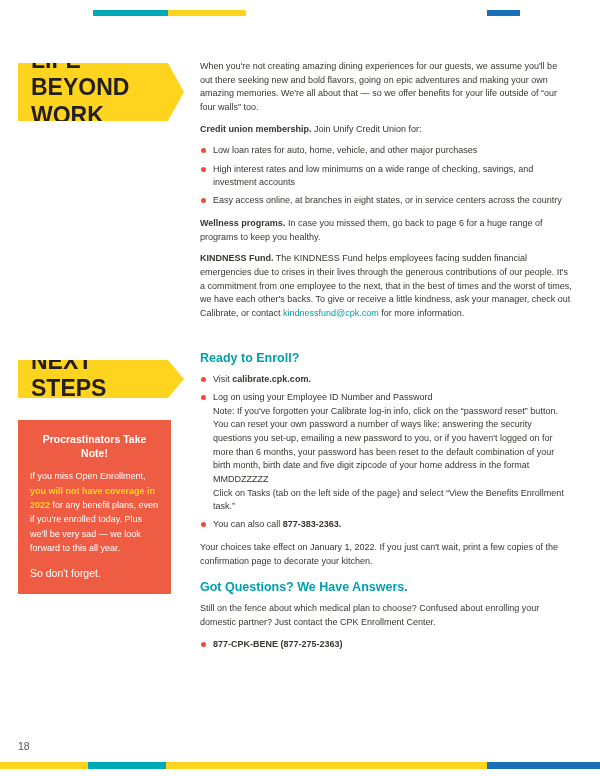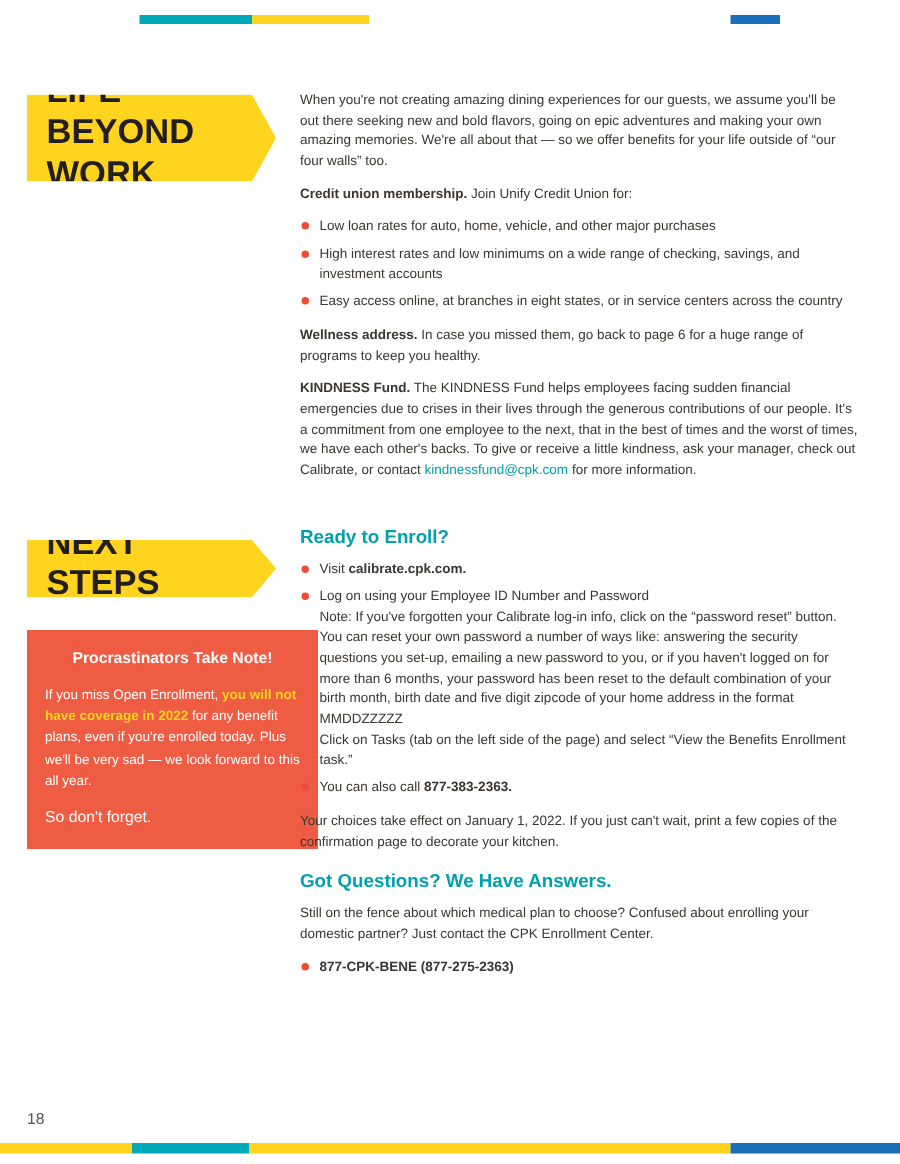--- a/index.html
+++ b/index.html
@@ -43,21 +43,21 @@
     content:""; position:absolute; left:1px; top:4px;
     width:5px; height:5px; border-radius:50%; background:var(--red);
   }
   .teal-head { color:var(--teal); font-size:12.5px; font-weight:bold; margin:0 0 8px 0; }
   .gap-top { margin-top:30px; }
   .gap-top-sm { margin-top:12px; }
   .link { color:var(--teal); text-decoration:none; cursor:pointer; }
 
   
   .notebox {
-    position:absolute; left:18px; top:420px; width:194px;
+    position:absolute; left:18px; top:420px; width:153px;
     background:var(--box-red); color:#ffffff;
     padding:13px 12px 15px 12px; box-sizing:border-box;
   }
   .notebox-title { font-weight:bold; font-size:10.5px; text-align:center; margin:0 0 9px 0; line-height:1.3; }
   .notebox-body { font-size:9px; line-height:1.6; margin:0 0 11px 0; }
   .hl { color:var(--yellow); font-weight:bold; }
   .notebox-footer { font-weight:normal; font-size:10.5px; }
 
   .pagenum { position:absolute; left:18px; top:740px; font-size:10.5px; color:#58534e; }
 </style>
@@ -88,21 +88,21 @@
     <p class="body">When you're not creating amazing dining experiences for our guests, we assume you'll be out there seeking new and bold flavors, going on epic adventures and making your own amazing memories. We're all about that — so we offer benefits for your life outside of “our four walls” too.</p>
 
     <p class="body"><b>Credit union membership.</b> <span>Join Unify Credit Union for:</span></p>
 
     <ul class="bullets">
       <li><span>Low loan rates for auto, home, vehicle, and other major purchases</span></li>
       <li><span>High interest rates and low minimums on a wide range of checking, savings, and investment accounts</span></li>
       <li><span>Easy access online, at branches in eight states, or in service centers across the country</span></li>
     </ul>
 
-    <p class="body"><b>Wellness address.</b> <span>In case you missed them, go back to page 6 for a huge range of programs to keep you healthy.</span></p>
+    <p class="body"><b>Wellness programs.</b> <span>In case you missed them, go back to page 6 for a huge range of programs to keep you healthy.</span></p>
 
     <p class="body"><b>KINDNESS Fund.</b> <span>The KINDNESS Fund helps employees facing sudden financial emergencies due to crises in their lives through the generous contributions of our people. It's a commitment from one employee to the next, that in the best of times and the worst of times, we have each other's backs. To give or receive a little kindness, ask your manager, check out Calibrate, or contact</span> <a class="link">kindnessfund@cpk.com</a> <span>for more information.</span></p>
 
     <h2 class="teal-head gap-top">Ready to Enroll?</h2>
 
     <ul class="bullets">
       <li><span>Visit </span><b>calibrate.cpk.com.</b></li>
       <li>
         <span>Log on using your Employee ID Number and Password</span><br>
         <span>Note: If you've forgotten your Calibrate log-in info, click on the “password reset” button. You can reset your own password a number of ways like: answering the security questions you set-up, emailing a new password to you, or if you haven't logged on for more than 6 months, your password has been reset to the default combination of your birth month, birth date and five digit zipcode of your home address in the format MMDDZZZZZ</span><br>

